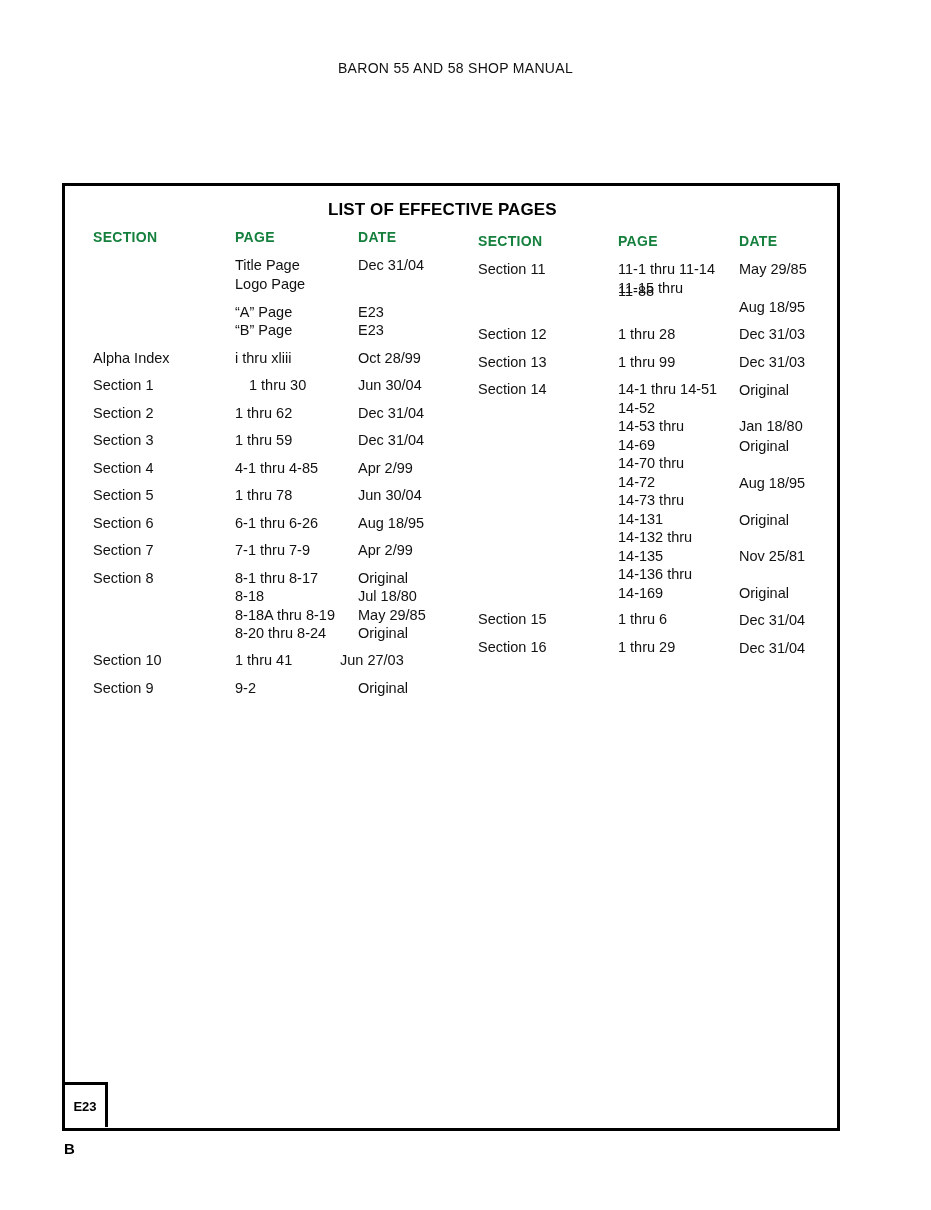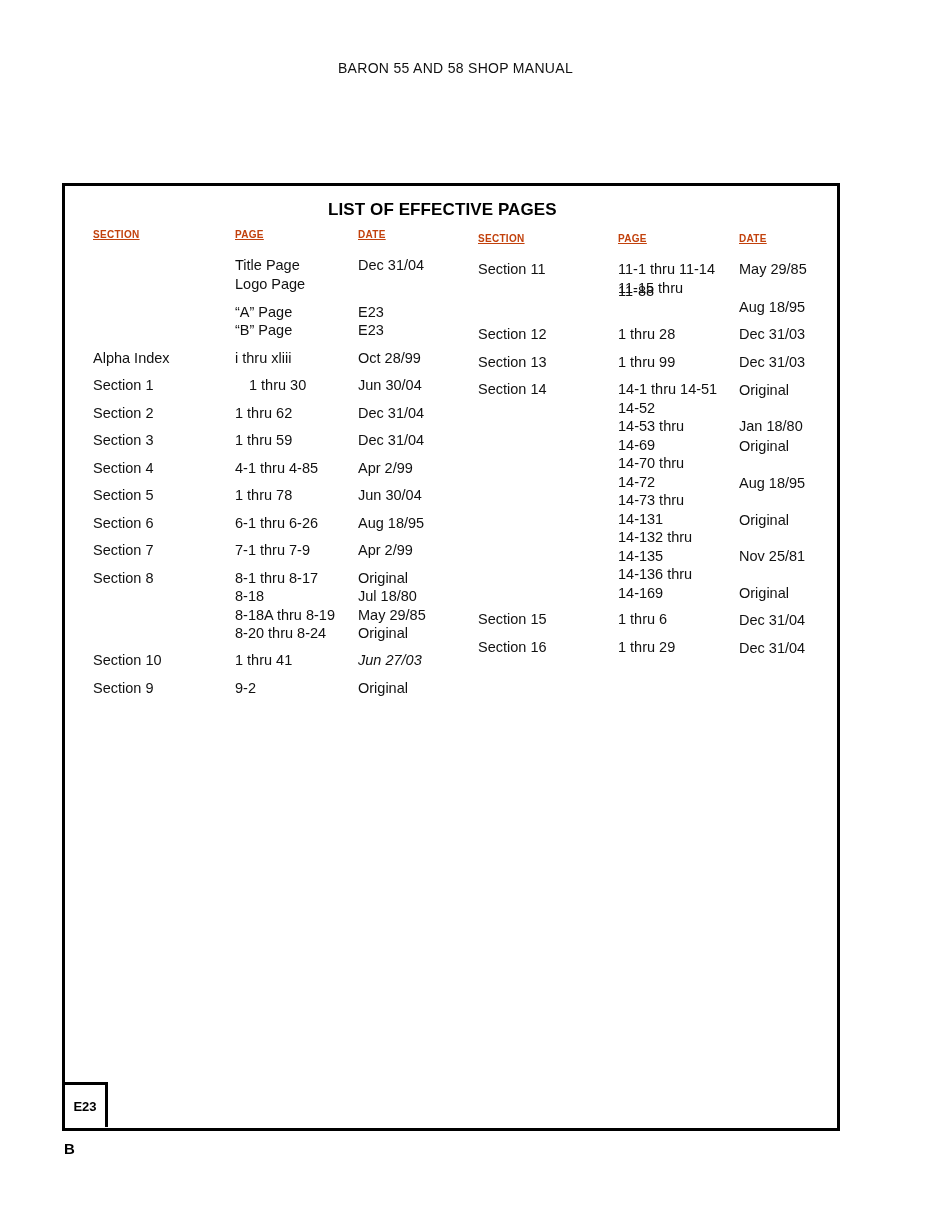--- a/index.html
+++ b/index.html
@@ -24,21 +24,21 @@
     position: relative; left: -10px;
   }
   .frame {
     position: absolute; left: 62px; top: 183px; width: 772px; height: 942px;
     border: 3px solid #000; box-sizing: content-box;
   }
   .list-title {
     position: absolute; left: 328px; top: 200px; font-weight: bold; font-size: 17px;
     color: #000; letter-spacing: 0.1px;
   }
-  .col-head { position: absolute; font-weight: bold; font-size: 10px; color: #c2410c; letter-spacing: 0.3px; text-decoration: underline; }
+  .col-head { position: absolute; font-weight: bold; font-size: 14px; color: #15803d; letter-spacing: 0.3px; }
   .t { position: absolute; font-size: 14.5px; color: #111; white-space: nowrap; line-height: 18px; }
   .pageid {
     position: absolute; left: 62px; top: 1082px; width: 40px; height: 42px;
     border: 3px solid #000; border-bottom: none;
     display: flex; align-items: center; justify-content: center;
     font-weight: bold; font-size: 13px; color: #000;
   }
   .footer-b { position: absolute; left: 64px; top: 1140px; font-weight: bold; font-size: 15px; color: #000; }
 </style>
 </head>
@@ -108,21 +108,21 @@
   <div class="t" style="left:235px; top:587px;">8-18</div>
   <div class="t" style="left:235px; top:606px;">8-18A thru 8-19</div>
   <div class="t" style="left:235px; top:624px;">8-20 thru 8-24</div>
   <div class="t" style="left:358px; top:569px;">Original</div>
   <div class="t" style="left:358px; top:587px;">Jul 18/80</div>
   <div class="t" style="left:358px; top:606px;">May 29/85</div>
   <div class="t" style="left:358px; top:624px;">Original</div>
 
   <div class="t" style="left:93px; top:651px;">Section 10</div>
   <div class="t" style="left:235px; top:651px;">1 thru 41</div>
-  <div class="t" style="left:358px; top:651px;font-style:italic;">Jun 27/03</div>
+  <div class="t" style="left:340px; top:651px;">Jun 27/03</div>
 
   <div class="t" style="left:93px; top:679px;">Section 9</div>
   <div class="t" style="left:235px; top:679px;">9-2</div>
   <div class="t" style="left:358px; top:679px;">Original</div>
 </div>
 
 <div>
 
   <div class="t" style="left:478px; top:260px;">Section 11</div>
   <div class="t" style="left:618px; top:260px;">11-1 thru 11-14</div>

